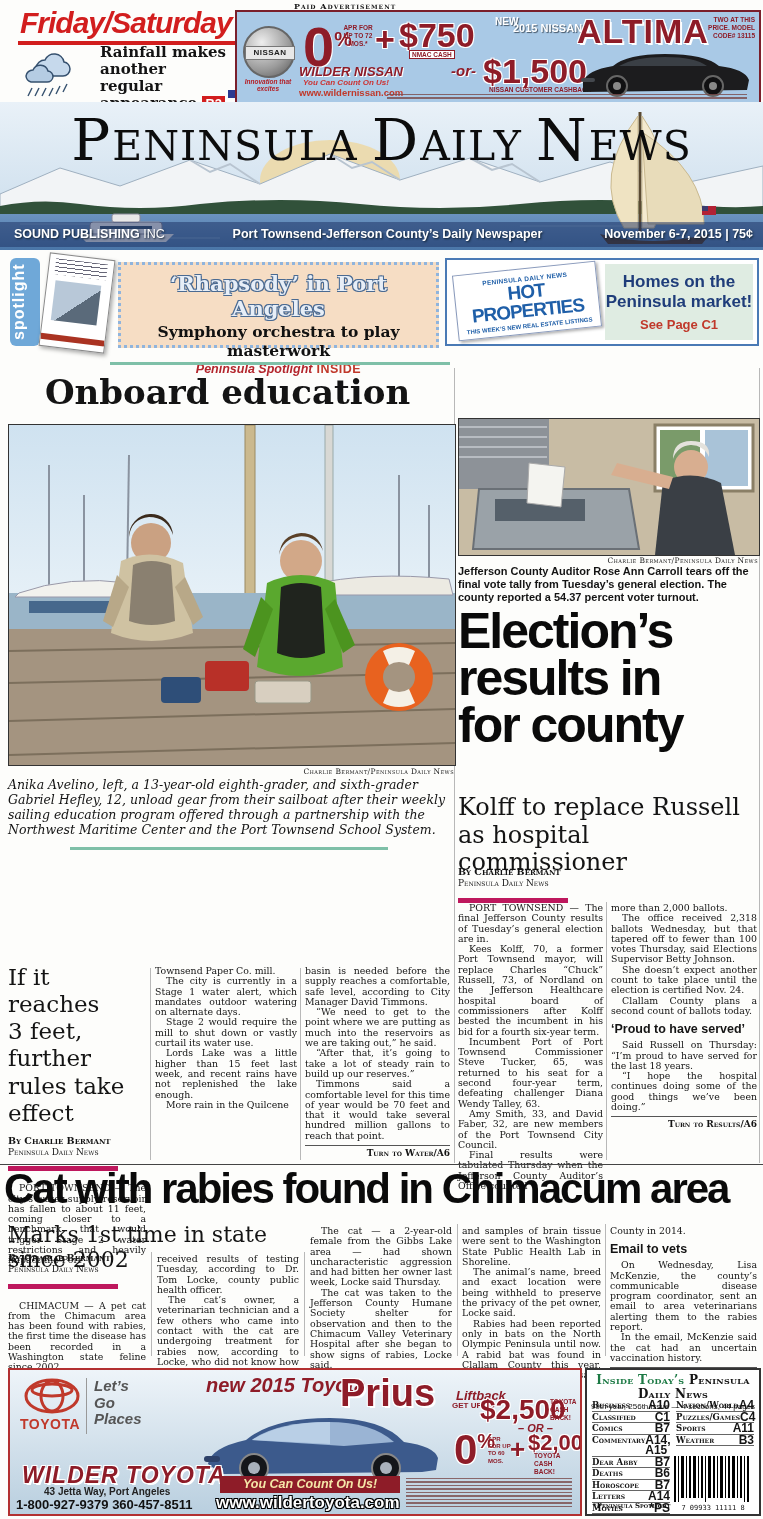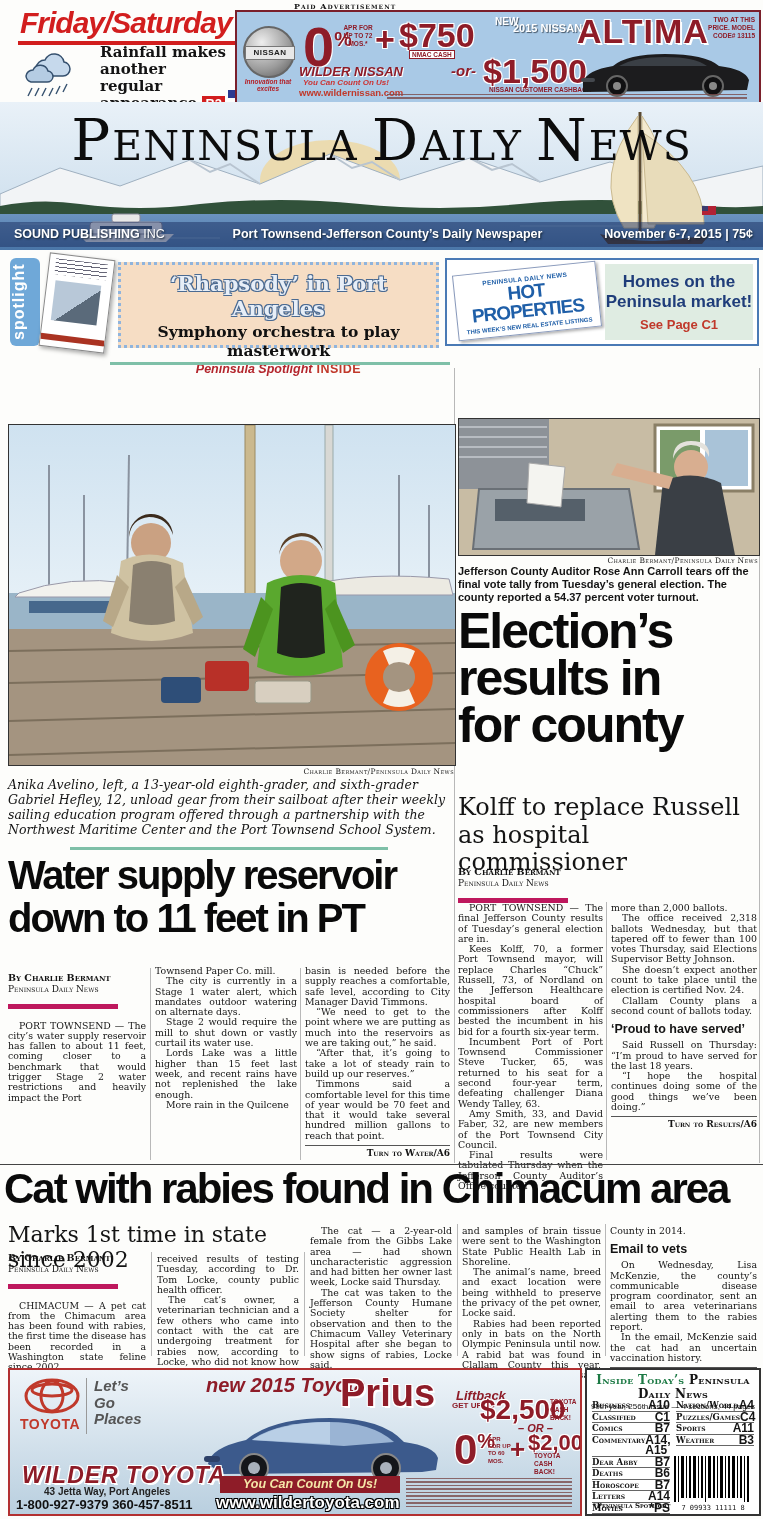--- a/index.html
+++ b/index.html
@@ -335,20 +335,21 @@
     <div class="hp-promo">
       <div class="big"><span>Homes on the</span><br><span>Peninsula market!</span></div>
       <div class="hp-page">See Page C1</div>
     </div>
   </div>
 
   <div class="abs teal-rule" style="top:362px;left:110px;width:340px;"></div>
   <div class="abs vrule" style="top:368px;left:454px;height:795px;"></div>
   <div class="abs vrule" style="top:368px;left:759px;height:795px;"></div>
 
+  <div class="abs onboard-hl">Onboard education</div>
 
   <div class="abs photo-frame" style="top:424px;left:8px;width:446px;height:340px;">
     <svg width="446" height="340" viewBox="0 0 446 340">
       <defs>
         <linearGradient id="psky" x1="0" y1="0" x2="0" y2="1">
           <stop offset="0" stop-color="#cfe2f0"></stop>
             <stop offset="1" stop-color="#e9f2f8"></stop>
         </linearGradient>
       </defs>
       <rect width="446" height="200" fill="url(#psky)"></rect>
@@ -460,27 +461,28 @@
     <p>The office received 2,318 ballots Wednesday, but that tapered off to fewer than 100 votes Thursday, said Elections Supervisor Betty Johnson.</p>
     <p>She doesn’t expect another count to take place until the election is certified Nov. 24.</p>
     <p>Clallam County plans a second count of ballots today.</p>
     <p class="crosshead">‘Proud to have served’</p>
     <p>Said Russell on Thursday: “I’m proud to have served for the last 18 years.</p>
     <p>“I hope the hospital continues doing some of the good things we’ve been doing.”</p>
     <div class="turn">Turn to Results/A6</div>
   </div>
 
   <div class="abs teal-rule" style="top:847px;left:70px;width:318px;"></div>
-  <div class="abs hl-sans" style="top:854px;left:8px;width:446px;font-size:40px;line-height:1.08;">
-    <span>Water supply reservoir</span><br>
-    <span>down to 11 feet in PT</span>
-  </div>
   <div class="abs vrule" style="top:968px;left:150px;height:192px;"></div>
   <div class="abs vrule" style="top:968px;left:300px;height:192px;"></div>
   <div class="abs" style="top:964px;left:8px;width:138px;">
+    <div style="font-size:23px;line-height:1.18;">
+      <span>If it reaches</span><br>
+      <span>3 feet, further</span><br>
+      <span>rules take effect</span>
+    </div>
     <div class="byline" style="margin-top:8px;">
       <span class="by">By Charlie Bermant</span><br>
       <span>Peninsula Daily News</span>
     </div>
     <div class="bodycol">
       <p>PORT TOWNSEND — The city’s water supply reservoir has fallen to about 11 feet, coming closer to a benchmark that would trigger Stage 2 water restrictions and heavily impact the Port</p>
     </div>
   </div>
   <div class="abs bodycol" style="top:966px;left:155px;width:142px;">
     <p class="cont">Townsend Paper Co. mill.</p>

